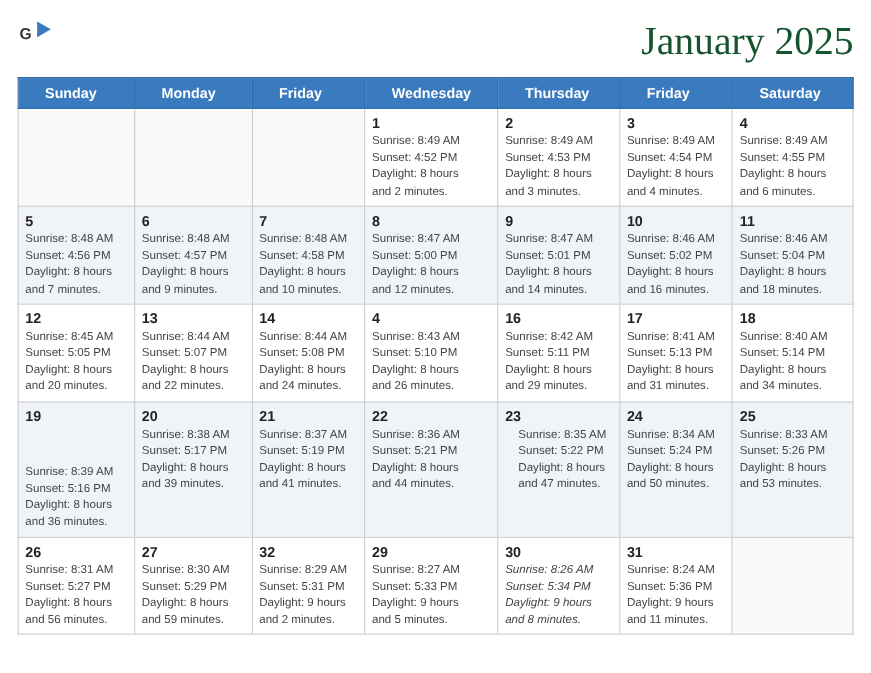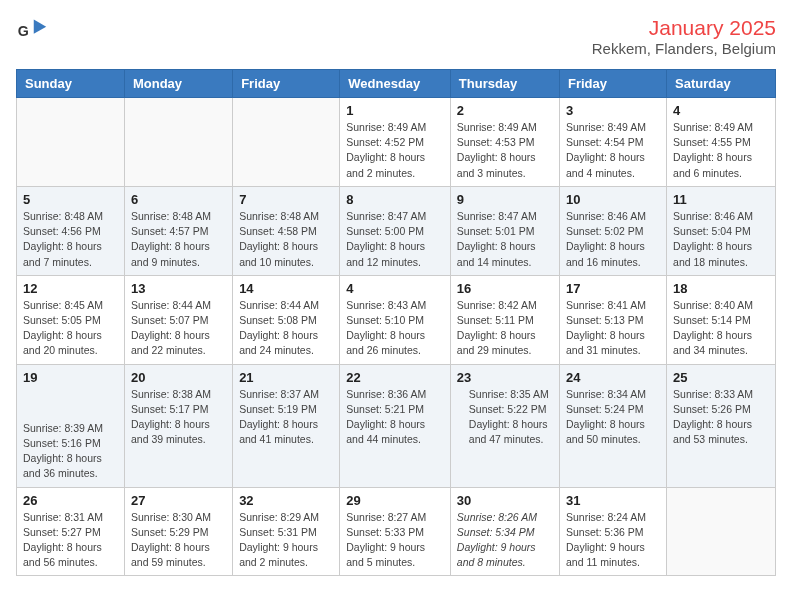--- a/index.html
+++ b/index.html
@@ -31,38 +31,39 @@
     .logo-general { color: #333; }
     .logo-blue { color: #1a6fc4; }
     .logo-icon {
       width: 32px;
       height: 32px;
     }
     .title-block {
       text-align: right;
     }
     .month-title {
-      font-size: 21px;
-      color: #ef4444;
+      font-size: 36px;
+      color: #14532d;
       font-weight: normal;
+      font-family: Liberation Serif, serif;
     }
     .location {
       font-size: 15px;
       color: #555;
     }
     .calendar {
       width: 100%;
       border-collapse: collapse;
       border: 1px solid #ccc;
     }
     .calendar th {
       background-color: #3a7abf;
       color: #fff;
       text-align: left;
-      padding: 6px 8px;
+      padding: 6px 24px;
       font-size: 13px;
       border: 1px solid #2e6aaa;
     }
     .calendar td {
       vertical-align: top;
       border: 1px solid #ccc;
       padding: 5px 6px;
       width: 113px;
       min-height: 80px;
       background: #fff;
@@ -98,21 +99,20 @@
     <svg class="logo-icon" viewBox="0 0 36 36">
       <rect x="0" y="0" width="36" height="36" fill="none"></rect>
 
       <text x="2" y="22" font-size="16" font-weight="bold" fill="#333" font-family="Arial">G</text>
 
       <polygon points="20,4 34,12 20,20" fill="#3a7abf"></polygon>
     </svg>
   </div>
   <div class="title-block">
     <div class="month-title">January 2025</div>
-    <div class="location">Rekkem, Flanders, Belgium</div>
   </div>
 </div>
 
 <table class="calendar">
   <thead>
     <tr>
     <th>Sunday</th>
         <th>Monday</th>
         <th>Friday</th>
         <th>Wednesday</th>

